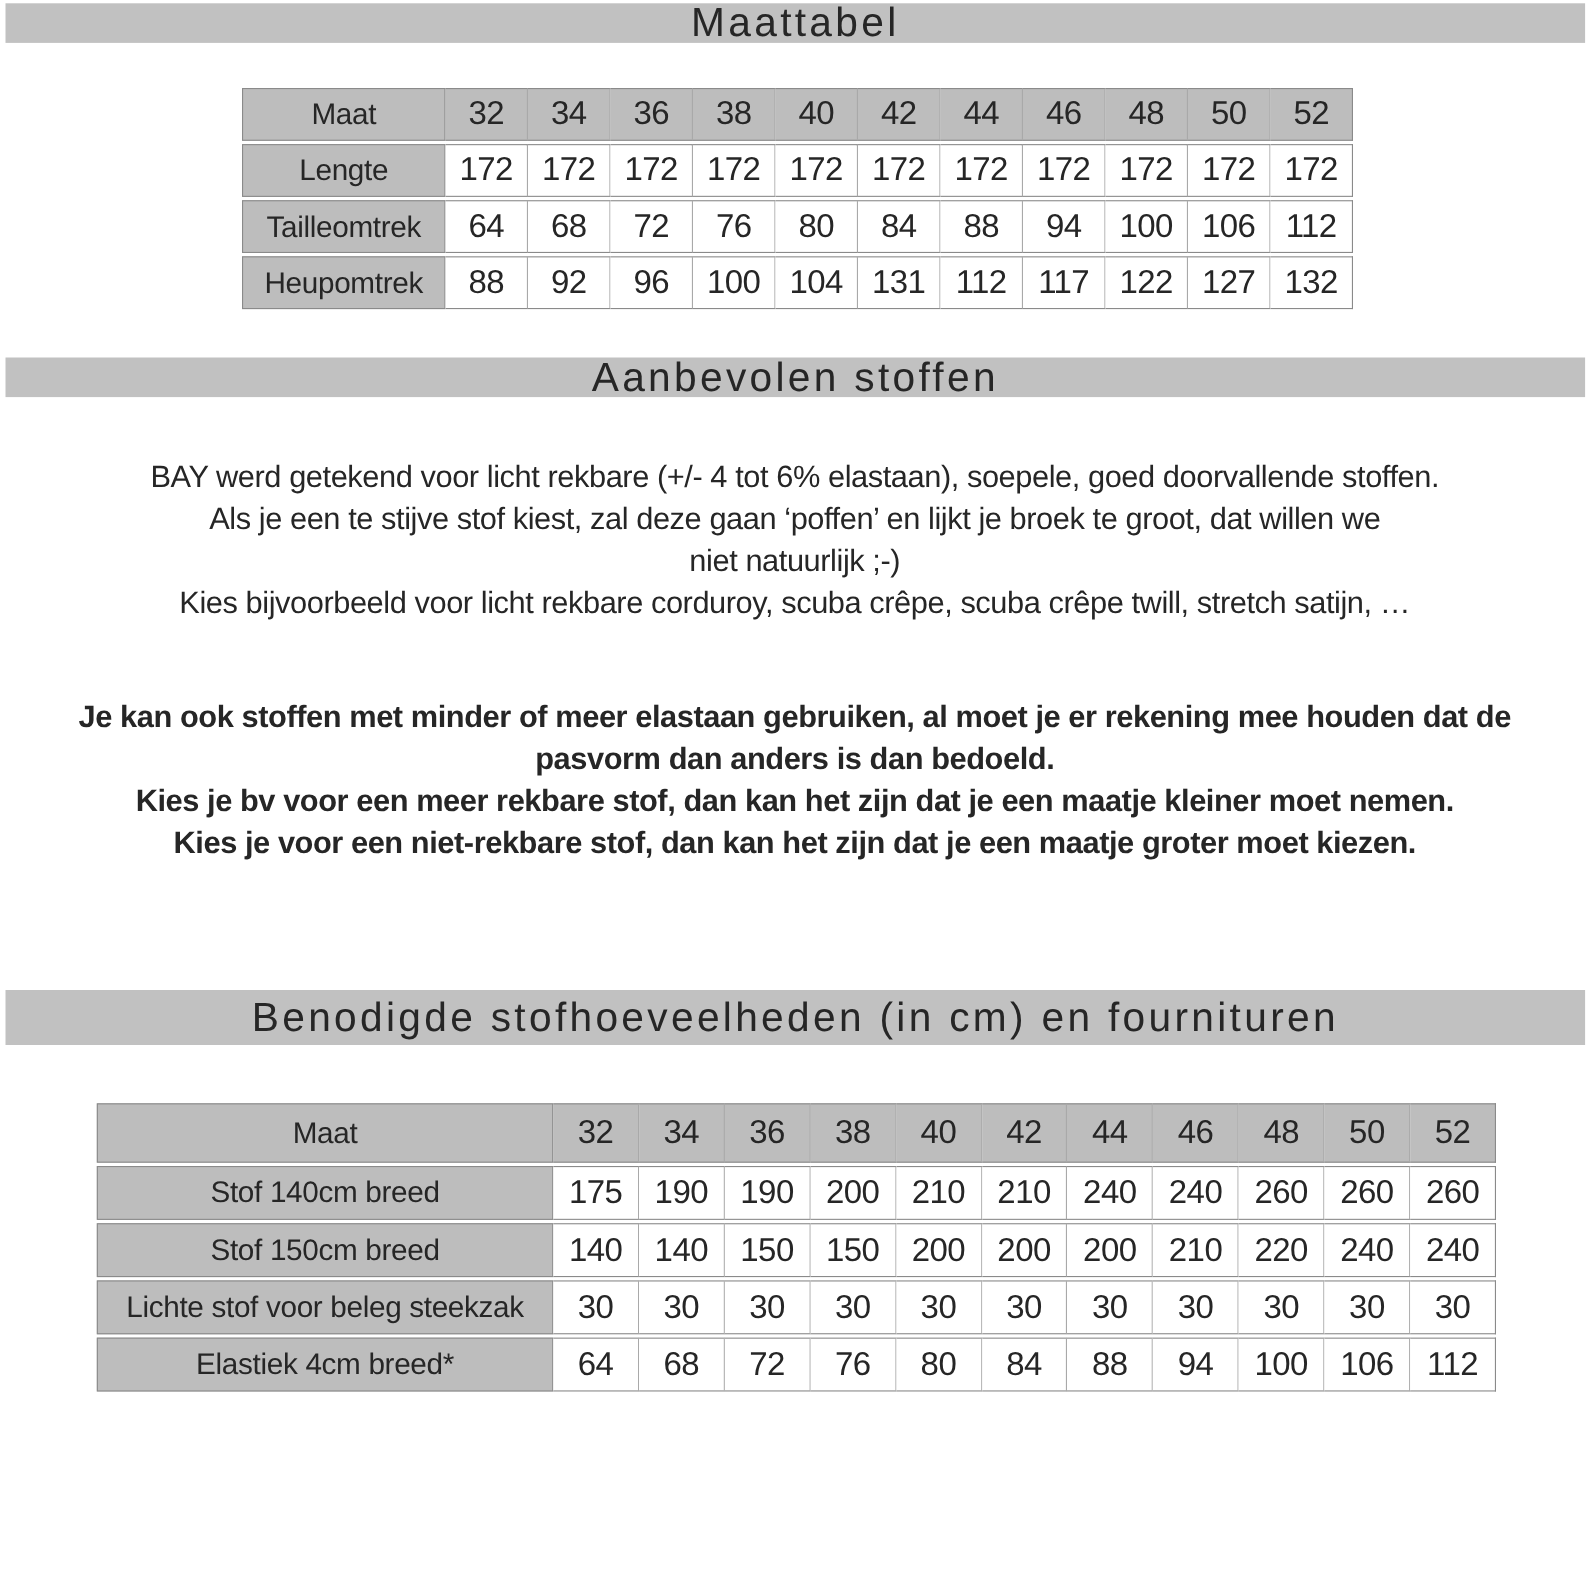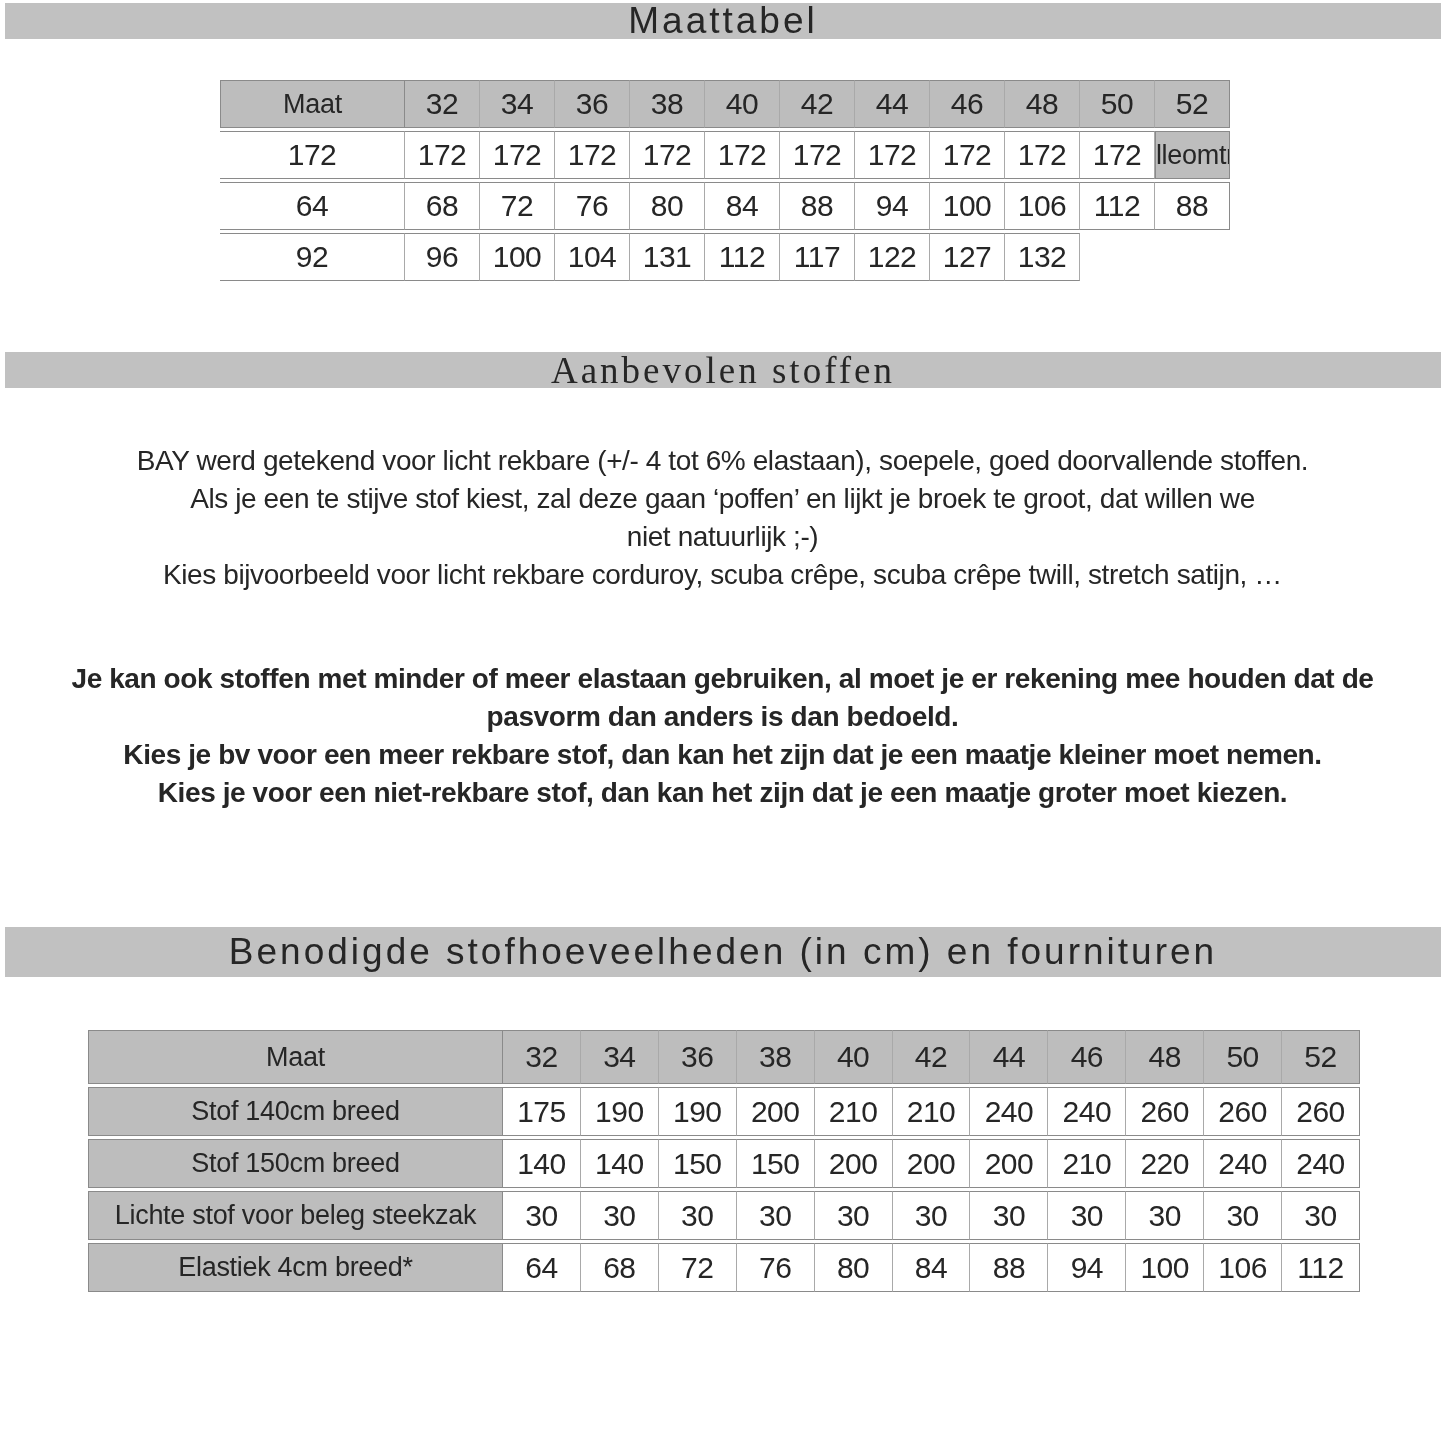--- a/index.html
+++ b/index.html
@@ -17,21 +17,21 @@
     background:var(--bar-bg);
     height:36px;
     margin-left:5px;margin-right:4px;
     display:flex;align-items:center;justify-content:center;
   }
   .bar-title{
     font-size:37px;letter-spacing:3px;font-weight:300;color:var(--text);
     white-space:nowrap;
   }
   #bar-maattabel{margin-top:3px;}
-  #bar-stoffen{margin-top:71px;font-family:Liberation Serif, serif;}
+  #bar-stoffen{margin-top:44px;}
   #bar-benodigd{margin-top:115px;height:50px;}
 
   .table{display:grid;column-gap:0;row-gap:3px;}
   #table-maattabel{
     margin:41px 0 0 220px;width:1010px;
     grid-template-columns:185px repeat(11,1fr);
     grid-auto-rows:48px;
   }
   #table-benodigd{
     margin:53px 0 0 88px;width:1272px;
@@ -75,20 +75,21 @@
     <div class="cell header-cell">34</div>
     <div class="cell header-cell">36</div>
     <div class="cell header-cell">38</div>
     <div class="cell header-cell">40</div>
     <div class="cell header-cell">42</div>
     <div class="cell header-cell">44</div>
     <div class="cell header-cell">46</div>
     <div class="cell header-cell">48</div>
     <div class="cell header-cell">50</div>
     <div class="cell header-cell">52</div>
+    <div class="cell label-cell">Lengte</div>
     <div class="cell value-cell">172</div>
     <div class="cell value-cell">172</div>
     <div class="cell value-cell">172</div>
     <div class="cell value-cell">172</div>
     <div class="cell value-cell">172</div>
     <div class="cell value-cell">172</div>
     <div class="cell value-cell">172</div>
     <div class="cell value-cell">172</div>
     <div class="cell value-cell">172</div>
     <div class="cell value-cell">172</div>
@@ -98,20 +99,21 @@
     <div class="cell value-cell">68</div>
     <div class="cell value-cell">72</div>
     <div class="cell value-cell">76</div>
     <div class="cell value-cell">80</div>
     <div class="cell value-cell">84</div>
     <div class="cell value-cell">88</div>
     <div class="cell value-cell">94</div>
     <div class="cell value-cell">100</div>
     <div class="cell value-cell">106</div>
     <div class="cell value-cell">112</div>
+    <div class="cell label-cell">Heupomtrek</div>
     <div class="cell value-cell">88</div>
     <div class="cell value-cell">92</div>
     <div class="cell value-cell">96</div>
     <div class="cell value-cell">100</div>
     <div class="cell value-cell">104</div>
     <div class="cell value-cell">131</div>
     <div class="cell value-cell">112</div>
     <div class="cell value-cell">117</div>
     <div class="cell value-cell">122</div>
     <div class="cell value-cell">127</div>

